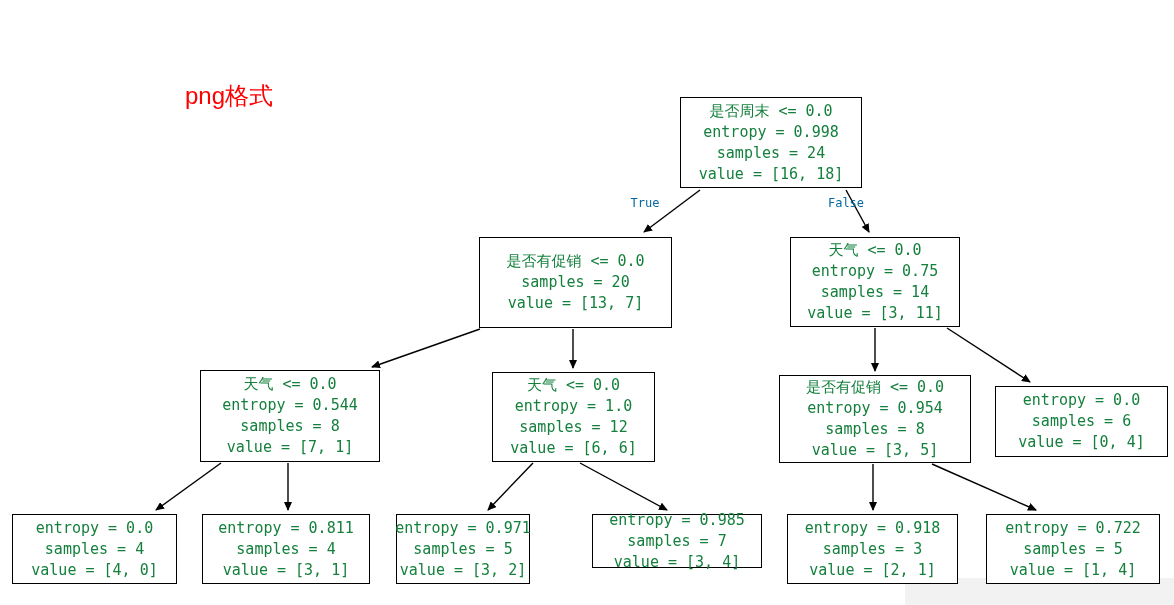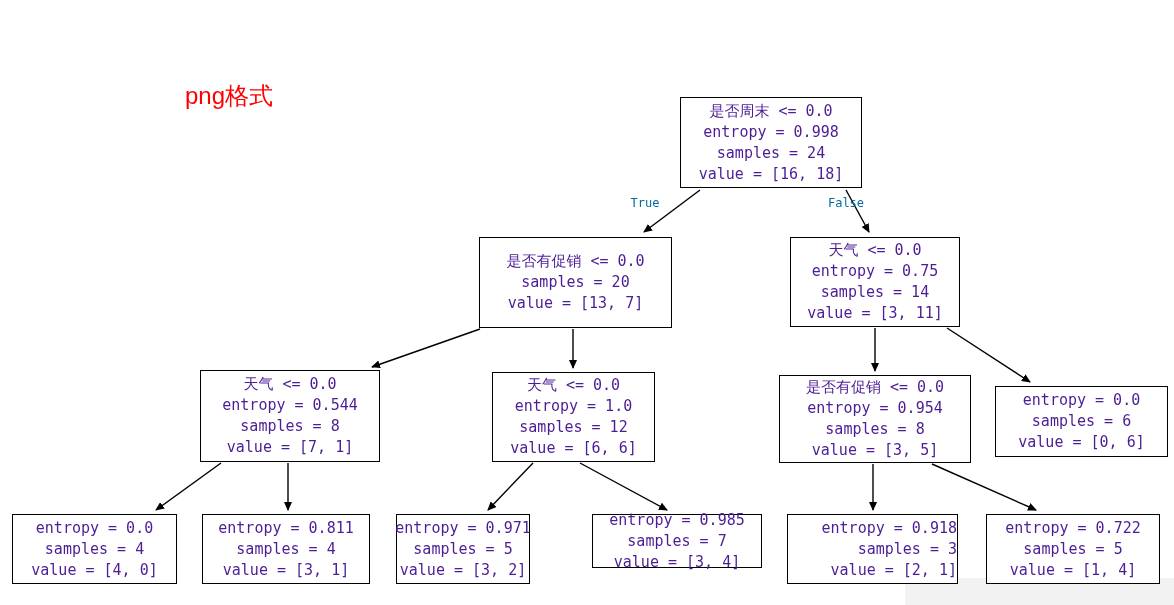--- a/index.html
+++ b/index.html
@@ -32,21 +32,21 @@
     background: #ffffff;
     display: flex;
     flex-direction: column;
     justify-content: center;
     align-items: center;
     z-index: 2;
   }
   .node-line {
     font-size: 15px;
     line-height: 21px;
-    color: #4c1d95;
+    color: #15803d;
     white-space: pre;
     text-align: center;
   }
   #edges-svg {
     position: absolute;
     left: 0;
     top: 0;
     width: 1174px;
     height: 605px;
     z-index: 1;
@@ -126,21 +126,21 @@
     </div>
     <div class="node" style="left: 779px; top: 375px; width: 192px; height: 88px;">
       <div class="node-line">是否有促销 &lt;= 0.0</div>
       <div class="node-line">entropy = 0.954</div>
       <div class="node-line">samples = 8</div>
       <div class="node-line">value = [3, 5]</div>
     </div>
     <div class="node" style="left: 995px; top: 386px; width: 173px; height: 71px;">
       <div class="node-line">entropy = 0.0</div>
       <div class="node-line">samples = 6</div>
-      <div class="node-line">value = [0, 6]</div>
+      <div class="node-line">value = [0, 4]</div>
     </div>
     <div class="node" style="left: 12px; top: 514px; width: 165px; height: 70px;">
       <div class="node-line">entropy = 0.0</div>
       <div class="node-line">samples = 4</div>
       <div class="node-line">value = [4, 0]</div>
     </div>
     <div class="node" style="left: 202px; top: 514px; width: 168px; height: 70px;">
       <div class="node-line">entropy = 0.811</div>
       <div class="node-line">samples = 4</div>
       <div class="node-line">value = [3, 1]</div>
@@ -148,21 +148,21 @@
     <div class="node" style="left: 396px; top: 514px; width: 134px; height: 70px;">
       <div class="node-line">entropy = 0.971</div>
       <div class="node-line">samples = 5</div>
       <div class="node-line">value = [3, 2]</div>
     </div>
     <div class="node" style="left: 592px; top: 514px; width: 170px; height: 54px;">
       <div class="node-line">entropy = 0.985</div>
       <div class="node-line">samples = 7</div>
       <div class="node-line">value = [3, 4]</div>
     </div>
-    <div class="node" style="left: 787px; top: 514px; width: 171px; height: 70px; align-items: flex-end;">
+    <div class="node" style="left: 787px; top: 514px; width: 171px; height: 70px;">
       <div class="node-line">entropy = 0.918</div>
       <div class="node-line">samples = 3</div>
       <div class="node-line">value = [2, 1]</div>
     </div>
     <div class="node" style="left: 986px; top: 514px; width: 174px; height: 70px;">
       <div class="node-line">entropy = 0.722</div>
       <div class="node-line">samples = 5</div>
       <div class="node-line">value = [1, 4]</div>
     </div>
     <div class="edge-label" style="left: 645px; top: 194px;">True</div>

